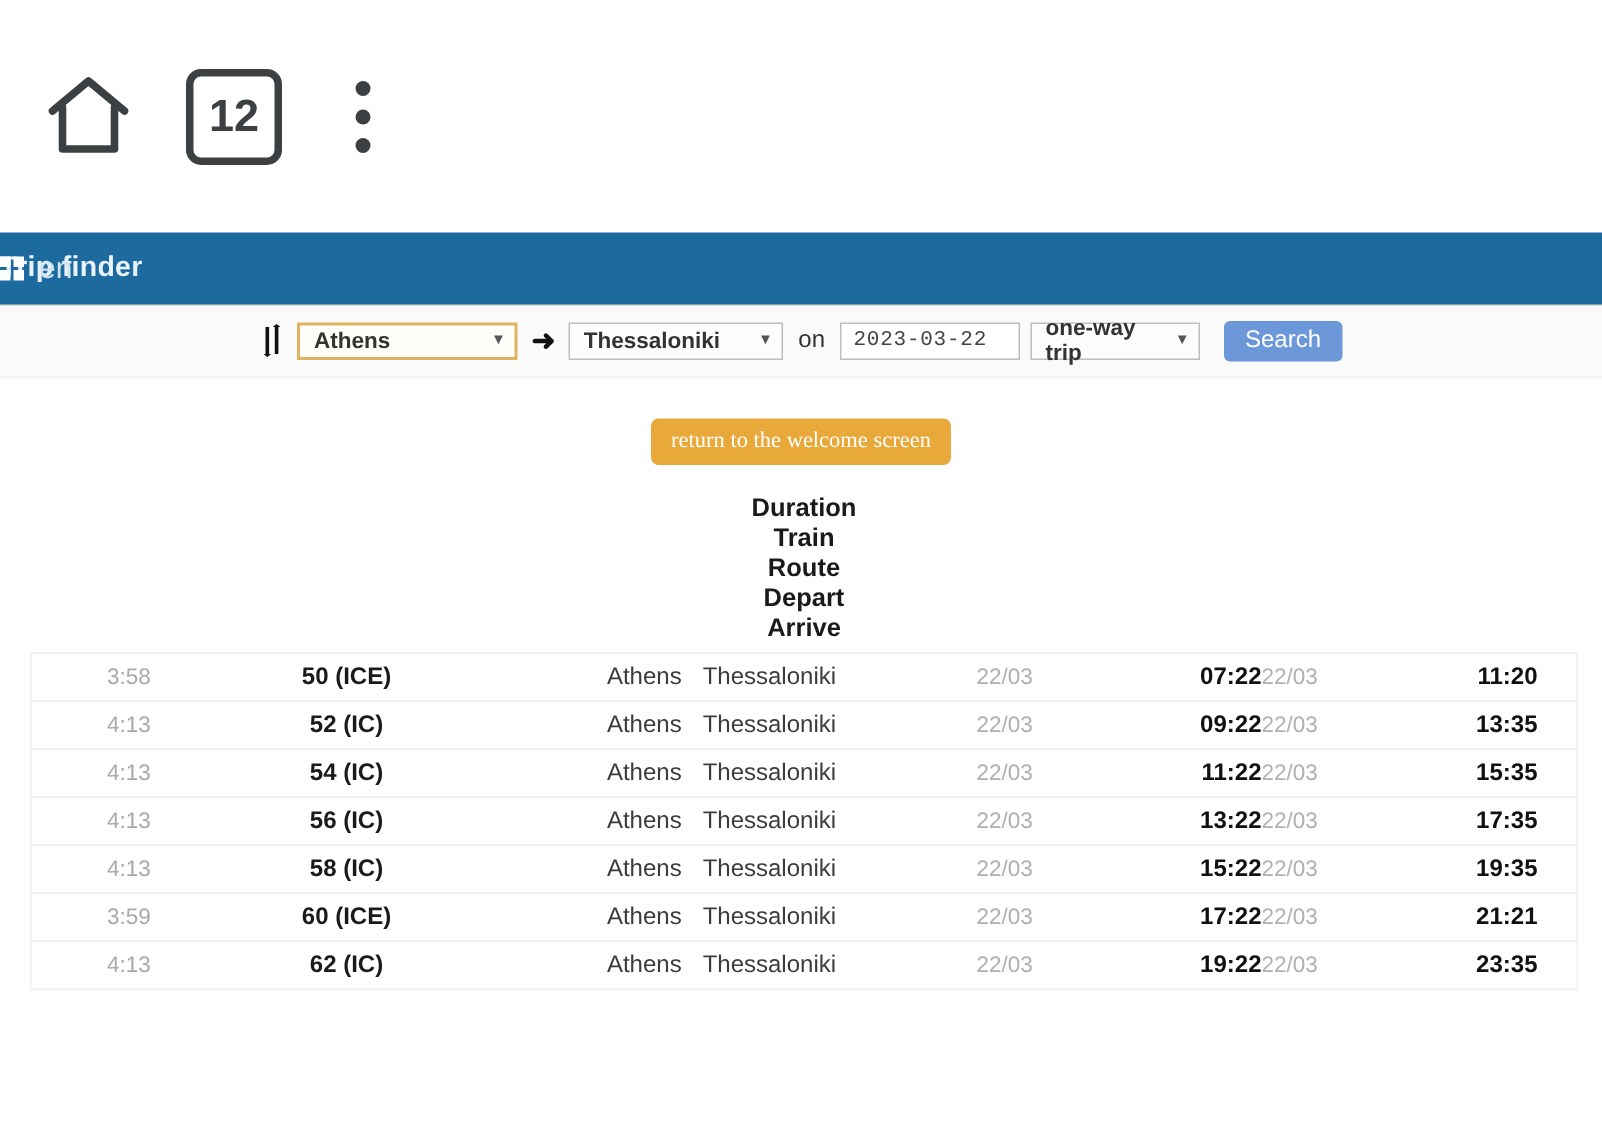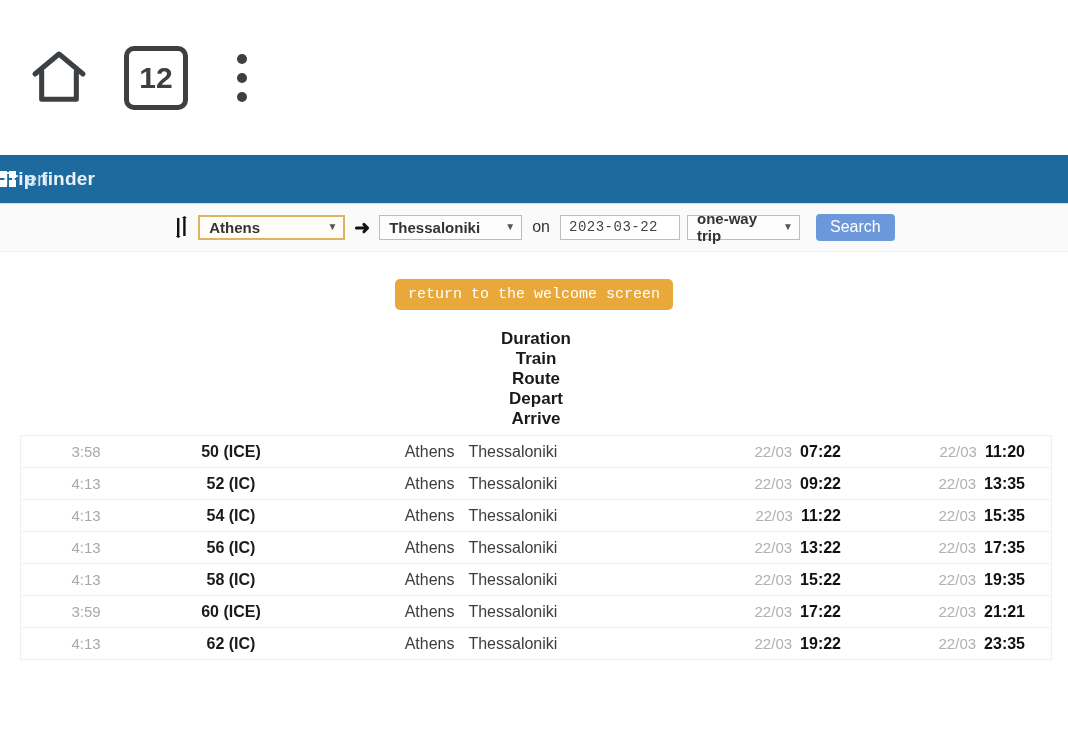--- a/index.html
+++ b/index.html
@@ -221,21 +221,21 @@
     padding-top: 27px;
   }
   .return-btn {
     background: #e8a93a;
     color: #ffffff;
     border: none;
     border-radius: 5px;
     font-size: 15px;
     padding: 7px 13px;
     cursor: pointer;
-    font-family: Liberation Mono, monospace;
+    font-family: Liberation Serif, serif;
   }
 
   
   .results {
     margin: 19px 16px 0 20px;
   }
   .res-head, .res-row {
     display: flex;
     align-items: center;
   }
@@ -265,21 +265,21 @@
   .res-row .c-duration { color: #a9a9a9; font-size: 15px; }
   .res-row .c-train { font-weight: bold; color: #1a1a1a; }
   .route-inner {
     display: flex;
     justify-content: center;
     gap: 14px;
     color: #3c3c3c;
   }
   .time-cell {
     display: flex;
-    justify-content: flex-end;
+    justify-content: space-between;
     align-items: baseline;
     gap: 8px;
   }
   .t-date { color: #b0b0b0; font-size: 15px; }
   .t-time { color: #111111; font-weight: bold; font-size: 16px; }
 </style>
 </head>
 <body>
 
 <div class="browser-bar">

